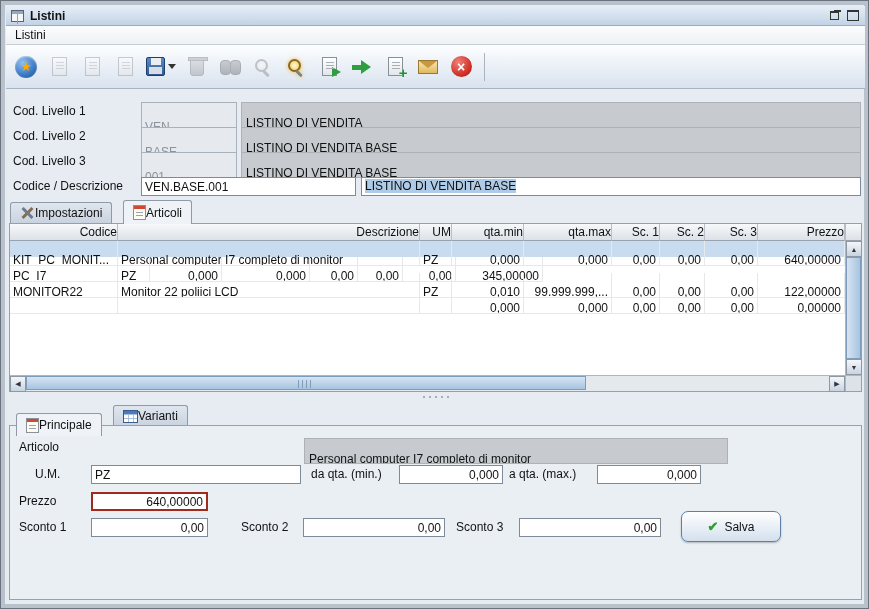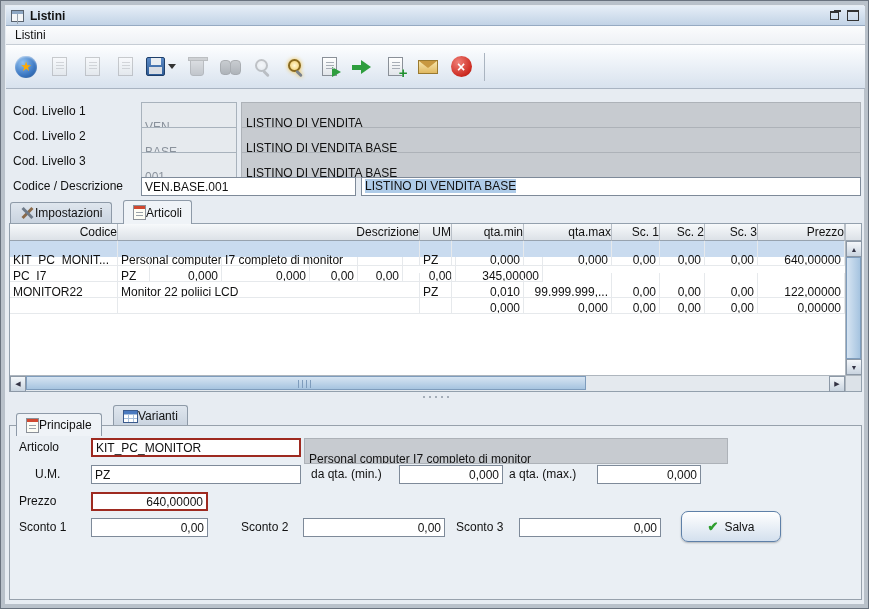--- a/index.html
+++ b/index.html
@@ -320,21 +320,20 @@
     <span>Principale</span>
   </div>
   <div class="tab" style="left:112px;top:404px;">
     <span class="ic-grid"></span>
     <span>Varianti</span>
   </div>
 
   <div class="detailbox"></div>
 
   <div class="dlabel" style="left:18px;top:437px;">Articolo</div>
-  <input class="tfield red" style="left: 90px; top: 437px; width: 210px;" value="KIT_PC_MONITOR">
   <div class="graybox" style="left:303px;top:437px;width:424px;">Personal computer I7 completo di monitor</div>
 
   <div class="dlabel" style="left:18px;top:464px;margin-left:16px;">U.M.</div>
   <input class="tfield" style="left: 90px; top: 464px; width: 210px;" value="PZ">
   <div class="dlabel" style="left:310px;top:464px;">da qta. (min.)</div>
   <input class="tfield num" style="left: 398px; top: 464px; width: 104px;" value="0,000">
   <div class="dlabel" style="left:508px;top:464px;">a qta. (max.)</div>
   <input class="tfield num" style="left: 596px; top: 464px; width: 104px;" value="0,000">
 
   <div class="dlabel" style="left:18px;top:491px;">Prezzo</div>

